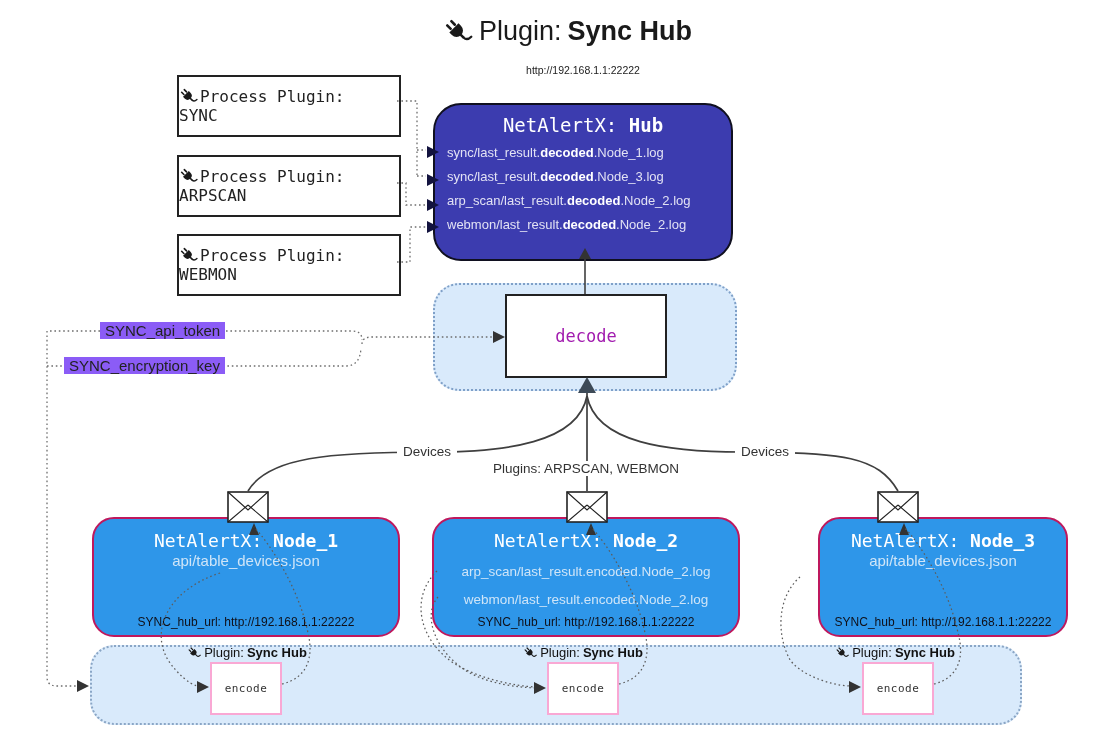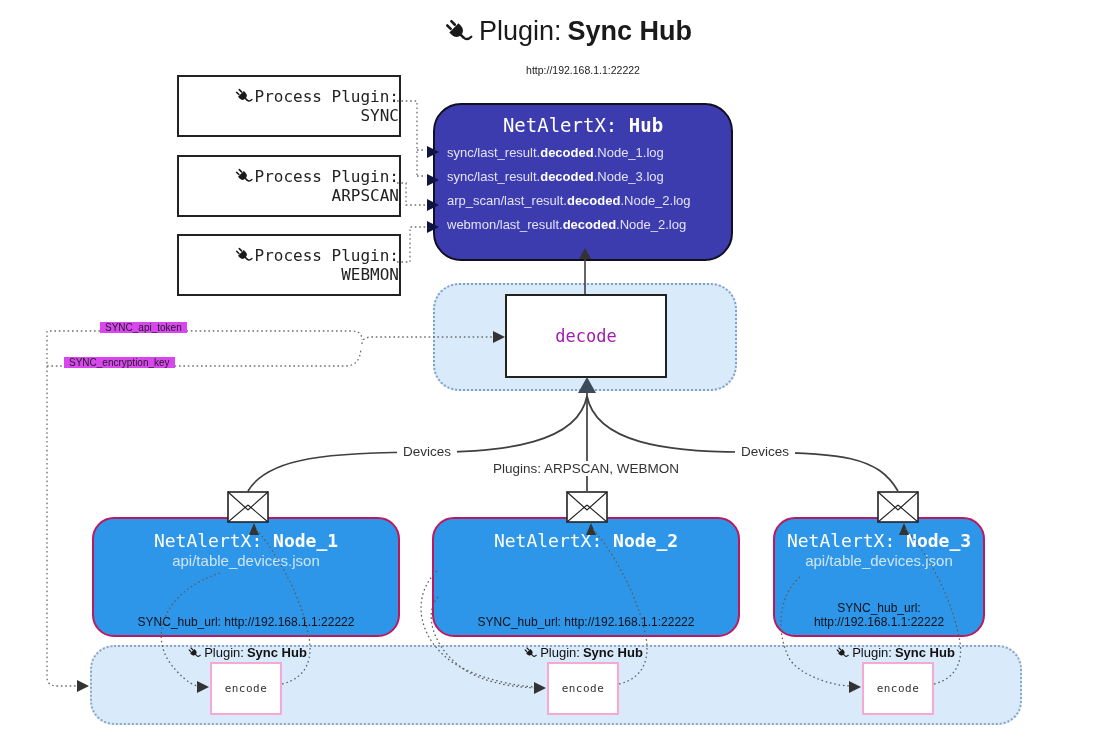--- a/index.html
+++ b/index.html
@@ -7,40 +7,40 @@
           font-family:"Liberation Sans",sans-serif;color:#1a1a1a;}
   .abs{position:absolute;}
   .z1{z-index:1;} .z3{z-index:3;}
   svg.overlay{position:absolute;left:0;top:0;z-index:2;pointer-events:none;}
 
   .diagram-title{left:443px;top:16px;display:flex;align-items:center;gap:6px;
                  font-size:27px;color:#1a1a1a;}
   .diagram-title b{font-weight:bold;}
 
   .pbox{left:177px;width:220px;height:58px;border:2px solid #222;background:#fff;
-        display:flex;flex-direction:column;align-items:flex-end;justify-content:center;
+        display:flex;flex-direction:column;align-items:flex-start;justify-content:center;
         font-family:"DejaVu Sans Mono",monospace;font-size:16px;color:#222;}
   .pbox .l1{display:flex;align-items:center;gap:2px;}
 
   .hub-url{left:433px;top:64px;width:300px;text-align:center;font-size:10.5px;color:#222;}
   .hub{left:433px;top:103px;width:300px;height:158px;background:#3c3caf;border:2px solid #101020;
        border-radius:28px;color:#fff;box-sizing:border-box;}
   .hub-title{text-align:center;font-family:"DejaVu Sans Mono",monospace;font-size:19px;margin-top:9px;}
   .hub-title b{font-weight:bold;}
   .hub-logs{margin-top:5px;padding-left:12px;}
   .hub-log{font-size:13px;line-height:24px;color:#e2e2f4;white-space:nowrap;}
   .hub-log b{color:#ffffff;font-weight:bold;}
 
   .decode-panel{left:433px;top:283px;width:304px;height:108px;background:#d9eafb;
                 border:2px dotted #7fa0c8;border-radius:26px;box-sizing:border-box;}
   .decode-box{left:505px;top:294px;width:162px;height:84px;background:#fff;border:2px solid #222;
               display:flex;align-items:center;justify-content:center;
               font-family:"DejaVu Sans Mono",monospace;font-size:17px;color:#a21caf;box-sizing:border-box;}
 
-  .tok{background:#d946ef;padding:0 5px;font-size:10px;color:#222;white-space:nowrap;}
+  .tok{background:#8b5cf6;padding:0 5px;font-size:15px;color:#222;white-space:nowrap;}
 
   .edge-label{background:#fff;padding:0 6px;font-size:13.5px;color:#333;white-space:nowrap;
               transform:translateX(-50%);}
 
   .node{top:517px;height:120px;background:#2e96e9;border:2px solid #be185d;border-radius:22px;
         color:#fff;box-sizing:border-box;}
   .node-title{text-align:center;font-family:"DejaVu Sans Mono",monospace;font-size:18px;margin-top:11px;}
   .node-title b{font-weight:bold;}
   .node-files{text-align:center;color:#cfe5f8;}
   .files-one{margin-top:1px;font-size:15px;}
@@ -135,23 +135,27 @@
     <div class="node-title">
       <span>NetAlertX: </span><b>Node_1</b>
     </div>
     <div class="node-files files-one">api/table_devices.json</div>
     <div class="node-url">SYNC_hub_url: http://192.168.1.1:22222</div>
   </div>
   <div class="abs z1 node" style="left:432px;width:308px">
     <div class="node-title">
       <span>NetAlertX: </span><b>Node_2</b>
     </div>
+    <div class="node-files files-two">
+      <div>arp_scan/last_result.encoded.Node_2.log</div>
+      <div>webmon/last_result.encoded.Node_2.log</div>
+    </div>
     <div class="node-url">SYNC_hub_url: http://192.168.1.1:22222</div>
   </div>
-  <div class="abs z1 node" style="left:773px;width:212px">
+  <div class="abs z1 node" style="left:818px;width:250px">
     <div class="node-title">
       <span>NetAlertX: </span><b>Node_3</b>
     </div>
     <div class="node-files files-one">api/table_devices.json</div>
     <div class="node-url">SYNC_hub_url: http://192.168.1.1:22222</div>
   </div>
 
   <div class="abs z1 band"></div>
   <div class="abs z1 enc" style="left:210px">encode</div>
   <div class="abs z1 enc" style="left:547px">encode</div>

